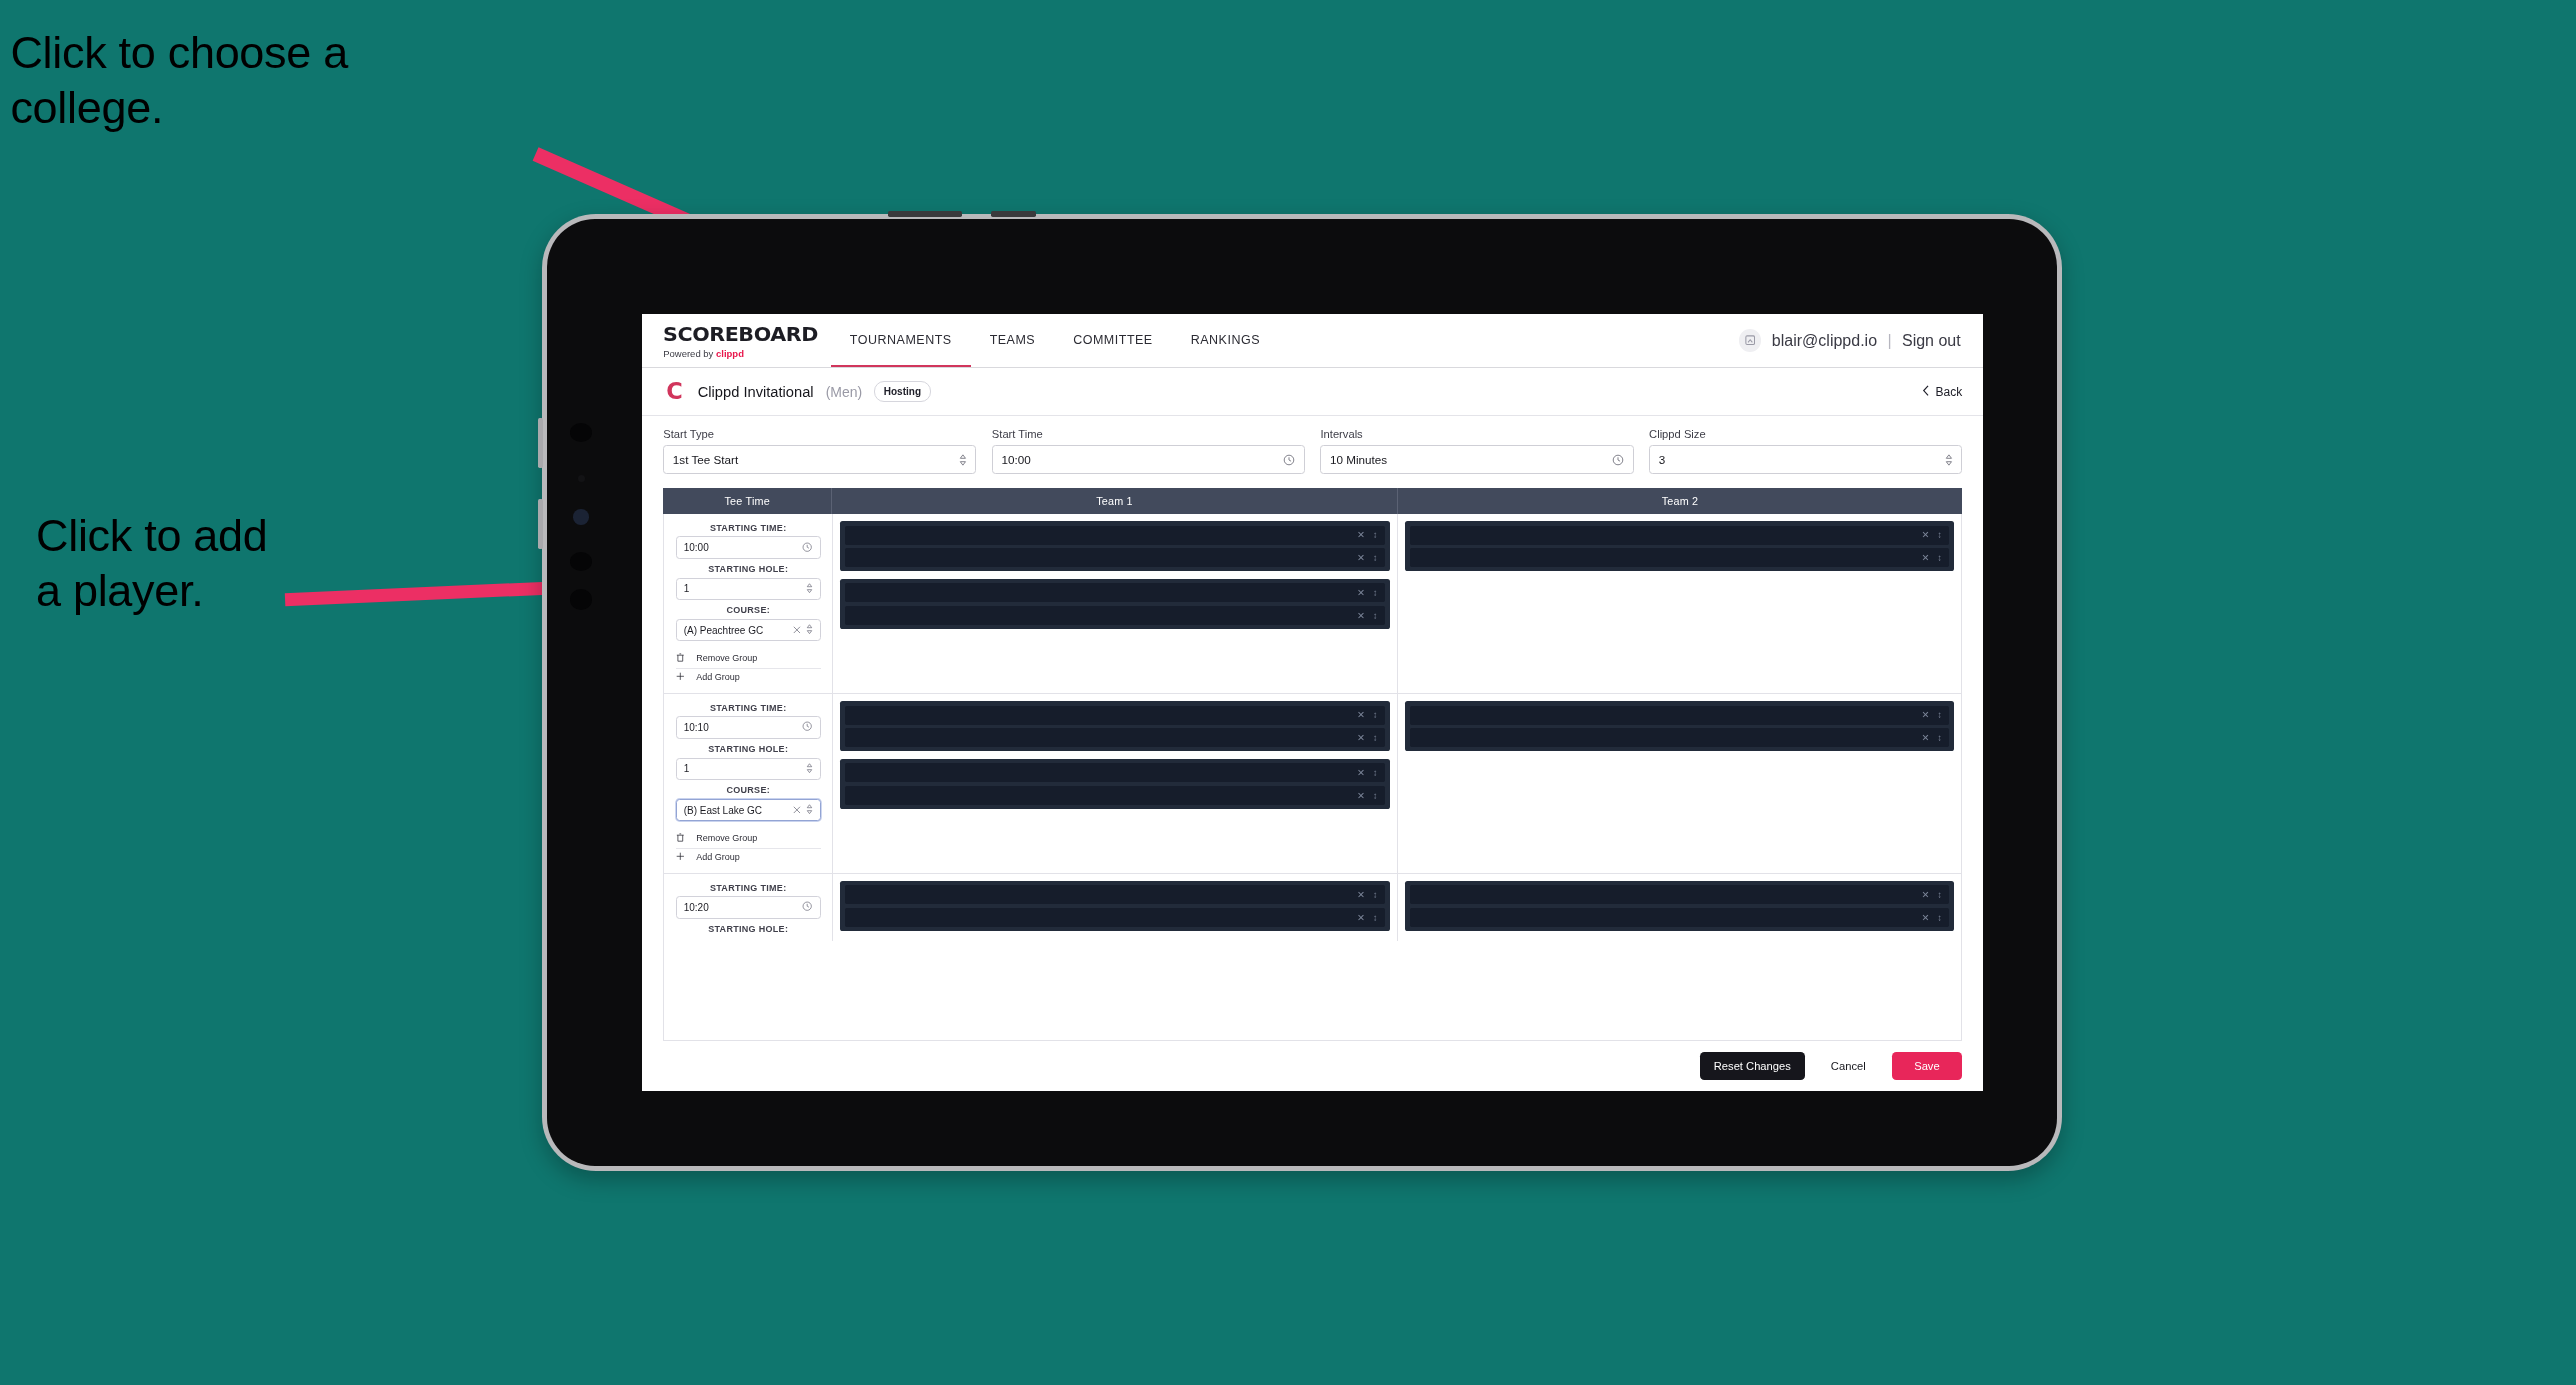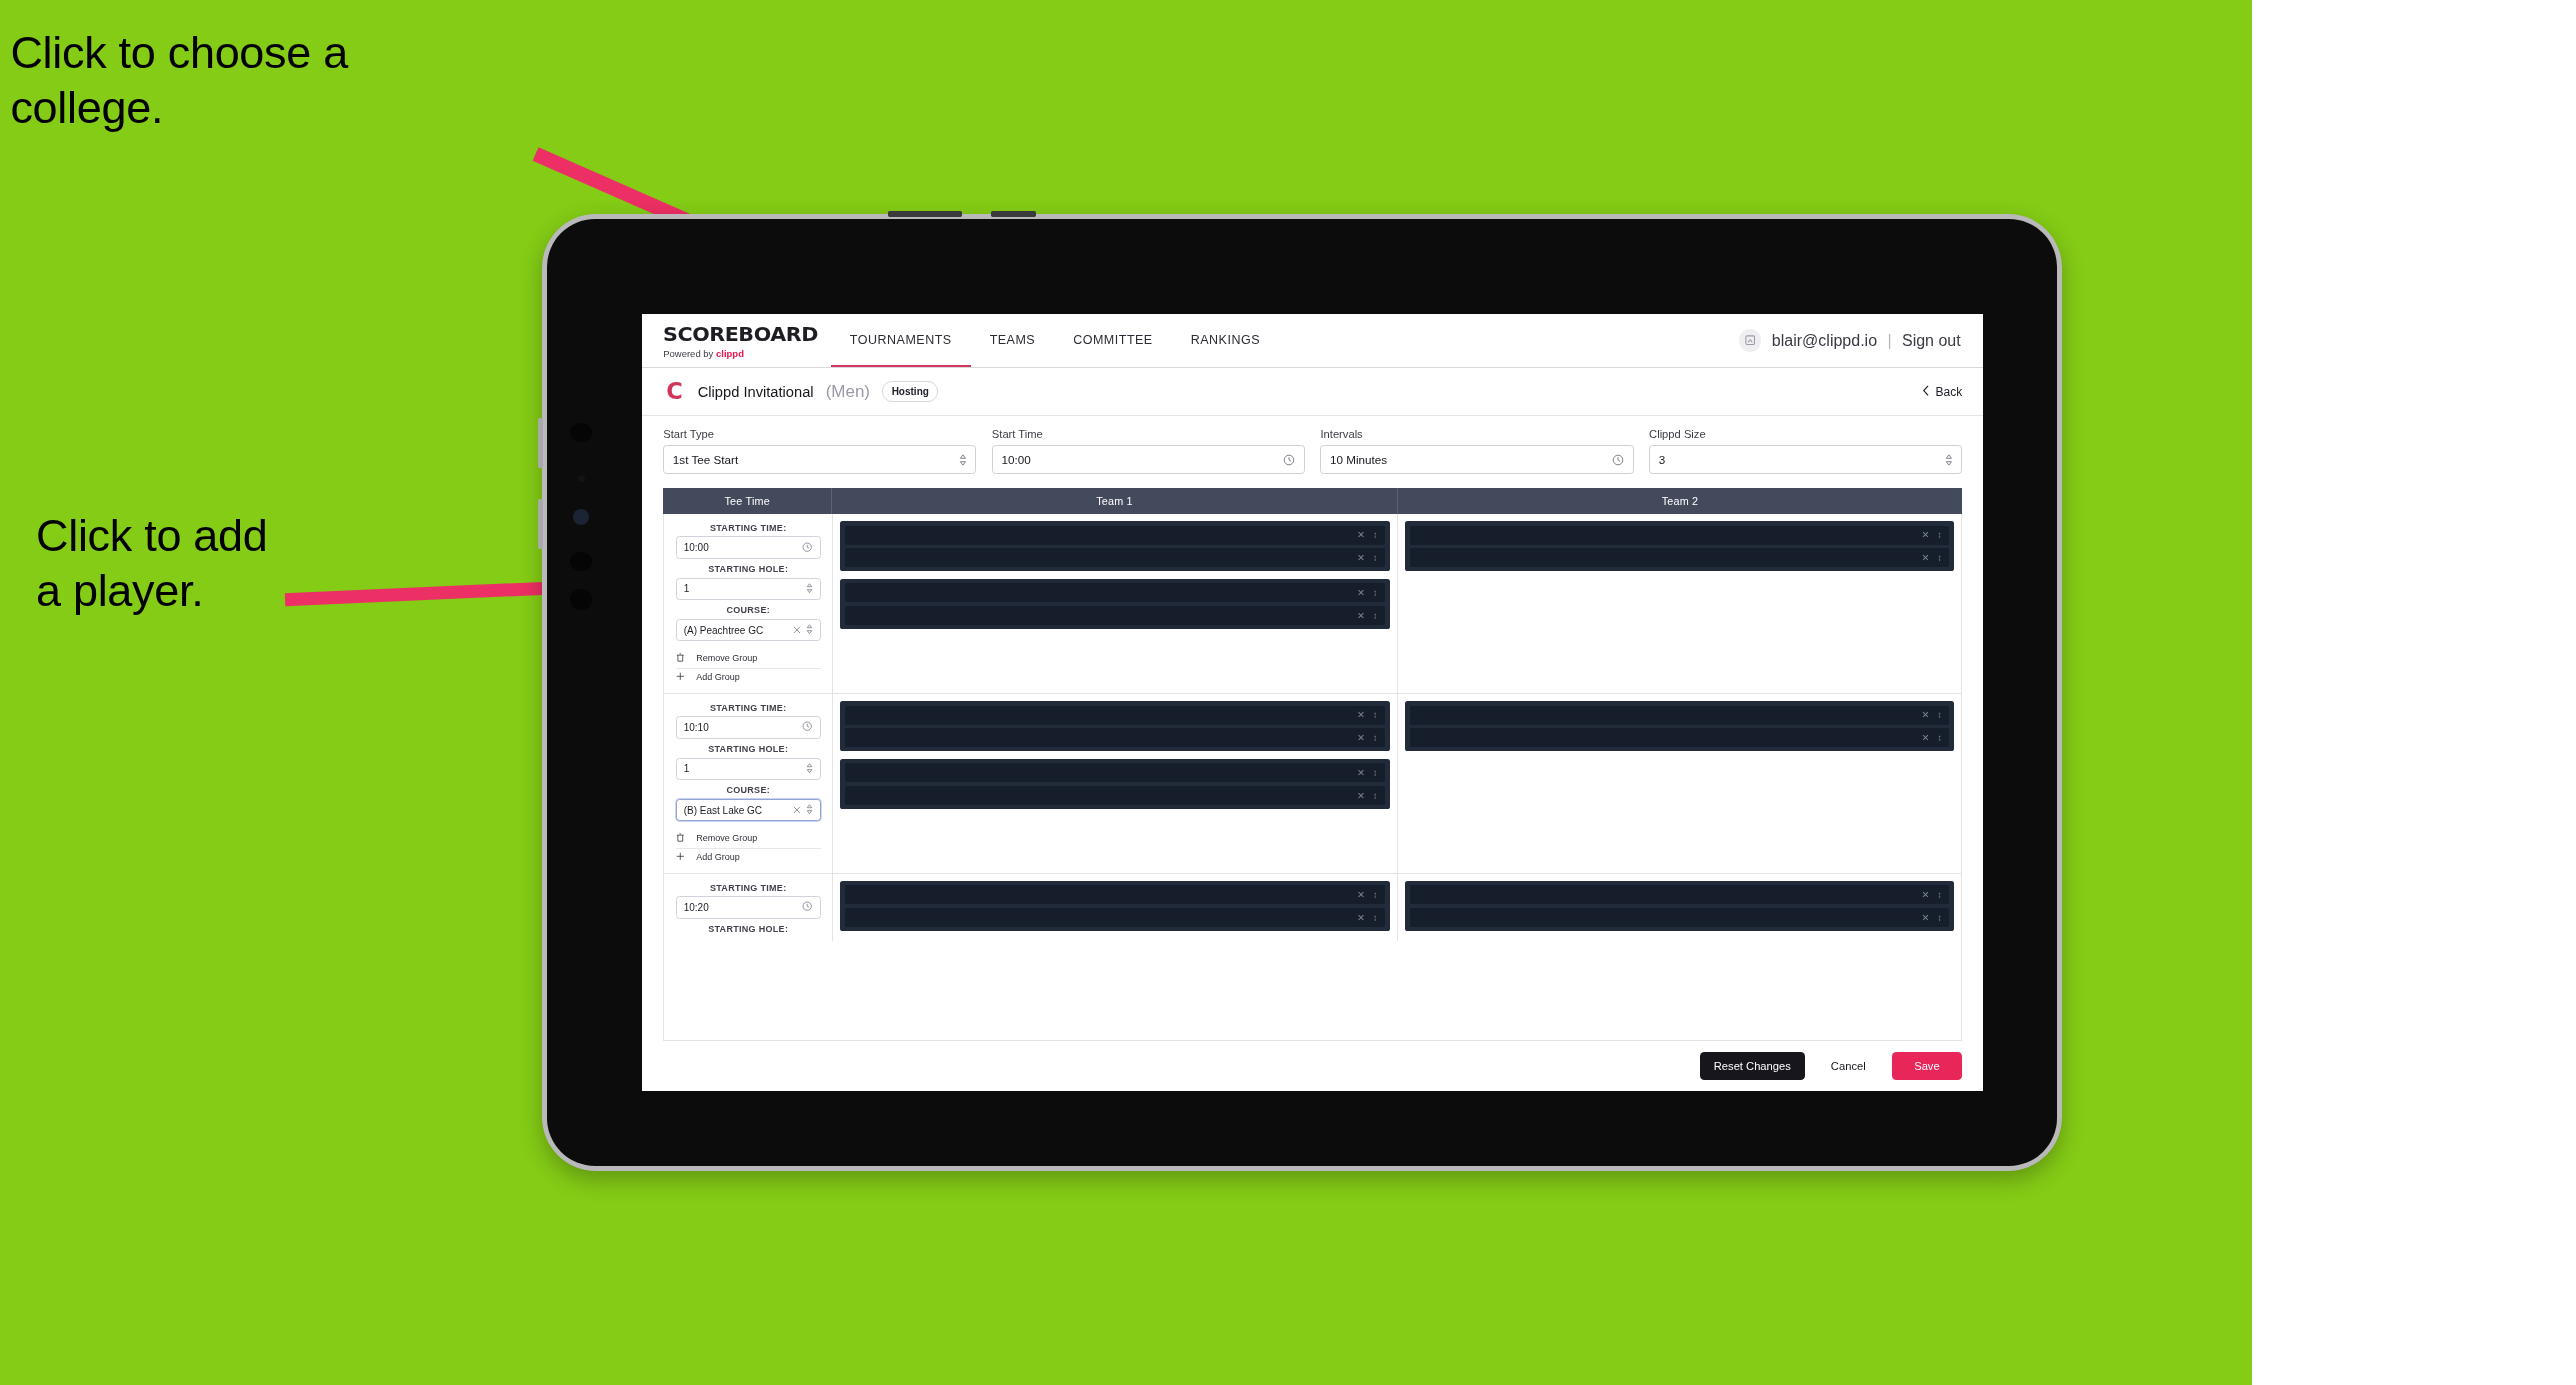--- a/index.html
+++ b/index.html
@@ -2,21 +2,21 @@
 <html style="font-size:14px"><head>
 <meta charset="utf-8">
 <style>
   * { box-sizing: border-box; margin: 0; padding: 0; }
   html, body {
     width: 2576px; height: 1386px;
     background: #ffffff;
     font-family: "Liberation Sans", sans-serif;
     overflow: hidden;
   }
-  #stage { position: relative; width: 2252px; height: 1386px; background:#84cc16; }
+  #stage { position: relative; width: 2576px; height: 1386px; background:#0f766e; }
 
   
   .annot {
     position: absolute;
     font-size: 45px;
     line-height: 1.22;
     color: #000;
     font-family: "Liberation Sans", sans-serif;
     white-space: pre-line;
     letter-spacing: -0.3px;
@@ -111,21 +111,21 @@
   .tbar {
     height: 48px; flex:0 0 48px; display:flex; align-items:center;
     padding: 0 21px; border-bottom:0.9px solid #e4e4e9; background:#fff; gap: 12px;
   }
   .t-logo {
     width: 22.5px; height:22.5px; color:#d1355c; font-weight:800; font-size: 22.5px;
     line-height: 22.5px; font-family:"DejaVu Sans", sans-serif;
     display:flex; align-items:center; justify-content:center;
   }
   .t-name { font-size: 14.7px; color:#16161c; }
-  .t-gender { font-size: 17px; color:#9a9aa6; }
+  .t-gender { font-size: 14px; color:#9a9aa6; }
   .t-badge {
     border:0.9px solid #d6d6dd; border-radius:10px; padding: 4.3px 8.6px;
     font-size: 10px; font-weight:700; color:#20202a;text-align:center;
   }
   .t-back {
     margin-left:auto; display:flex; align-items:center; gap:6px;
     font-size:12px; color:#20202a; cursor:pointer;
   }
 
   

